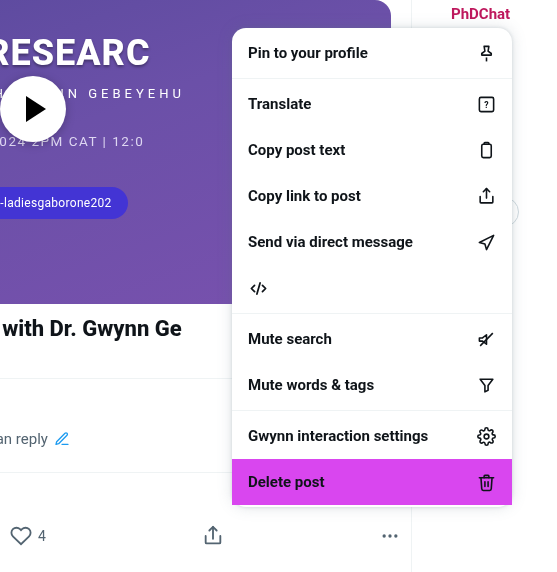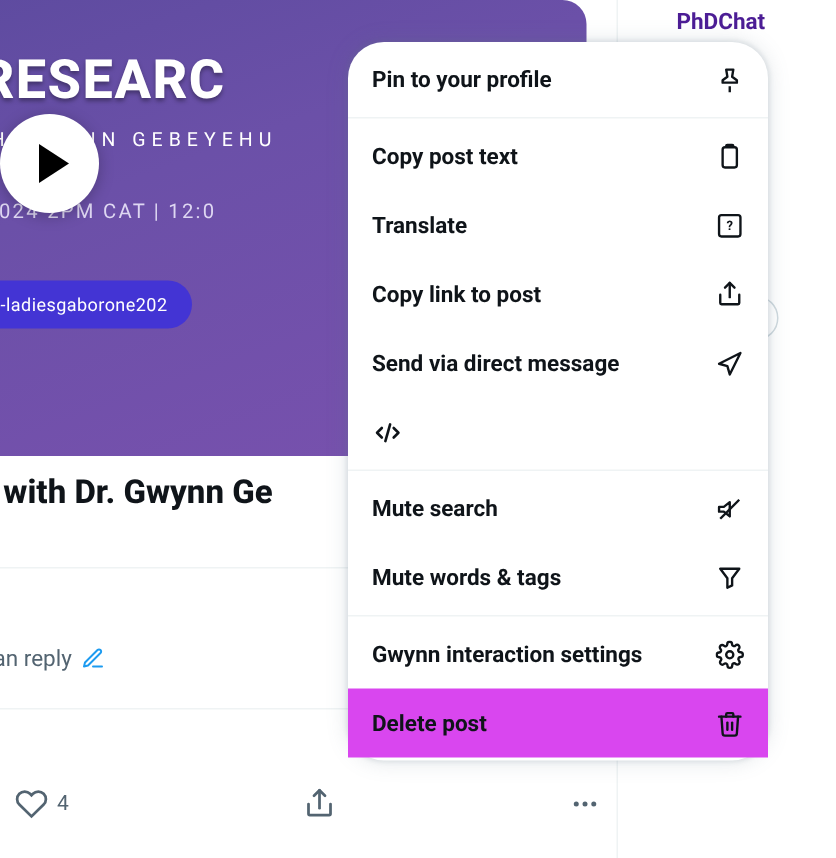--- a/index.html
+++ b/index.html
@@ -124,40 +124,40 @@
     }
     .right-col-border {
       position: absolute;
       left: 411px;
       top: 0;
       width: 1px;
       height: 572px;
       background: #eff3f4;
     }
     .tag-link { color: #1d9bf0; font-size: 14px; }
-    .tag-plain { color: #4c1d95; font-size: 15px; font-weight: 700; }
+    .tag-plain { color: #be185d; font-size: 15px; font-weight: 700; }
     .pill {
       display: inline-block;
       border: 1px solid #cfd9de;
       border-radius: 999px;
       padding: 6px 14px;
       font-size: 14px;
       font-weight: 700;
       margin: 4px 0;
     }
     .rc-row { margin: 10px 0 10px 24px; white-space: nowrap; }
 
     
     .context-menu {
       position: absolute;
       left: 232px;
       top: 28px;
       width: 280px;
       background: #fff;
-      border-radius: 24px;
+      border-radius: 14px;
       box-shadow: 0 0 15px rgba(101,119,134,.2), 0 0 3px 1px rgba(101,119,134,.15);
       padding: 2px 0;
       z-index: 50;
     }
     .menu-item {
       display: flex;
       align-items: center;
       justify-content: space-between;
       padding: 13px 16px;
       font-size: 15px;
@@ -255,35 +255,35 @@
       <svg width="19" height="19" viewBox="0 0 24 24" fill="none" stroke="#0f1419" stroke-width="2" stroke-linejoin="round">
           <path d="M12 17v5"></path>
           <path d="M9 3h6l-1 6 4 3v2H6v-2l4-3-1-6z"></path>
         </svg>
     </span>
   </div>
 
   <div class="menu-sep"></div>
 
   <div class="menu-item">
-    <span>Copy post text</span>
-    <span class="menu-icon">
-      <svg width="19" height="19" viewBox="0 0 24 24" fill="none" stroke="#0f1419" stroke-width="2" stroke-linejoin="round">
-          <rect x="6" y="4" width="12" height="17" rx="2"></rect>
-          <path d="M9 4V3a1 1 0 011-1h4a1 1 0 011 1v1"></path>
-        </svg>
-    </span>
-  </div>
-
-  <div class="menu-item">
     <span>Translate</span>
     <span class="menu-icon">
       <svg width="19" height="19" viewBox="0 0 24 24" fill="none" stroke="#0f1419" stroke-width="2">
           <rect x="3" y="3" width="18" height="18" rx="2"></rect>
           <text x="12" y="16" text-anchor="middle" font-size="11" fill="#0f1419" stroke="none" font-weight="700">?</text>
+        </svg>
+    </span>
+  </div>
+
+  <div class="menu-item">
+    <span>Copy post text</span>
+    <span class="menu-icon">
+      <svg width="19" height="19" viewBox="0 0 24 24" fill="none" stroke="#0f1419" stroke-width="2" stroke-linejoin="round">
+          <rect x="6" y="4" width="12" height="17" rx="2"></rect>
+          <path d="M9 4V3a1 1 0 011-1h4a1 1 0 011 1v1"></path>
         </svg>
     </span>
   </div>
 
   <div class="menu-item">
     <span>Copy link to post</span>
     <span class="menu-icon">
       <svg width="19" height="19" viewBox="0 0 24 24" fill="none" stroke="#0f1419" stroke-width="2" stroke-linecap="round" stroke-linejoin="round">
           <path d="M4 12v7a1 1 0 001 1h14a1 1 0 001-1v-7"></path>
           <polyline points="16 6 12 2 8 6"></polyline>

